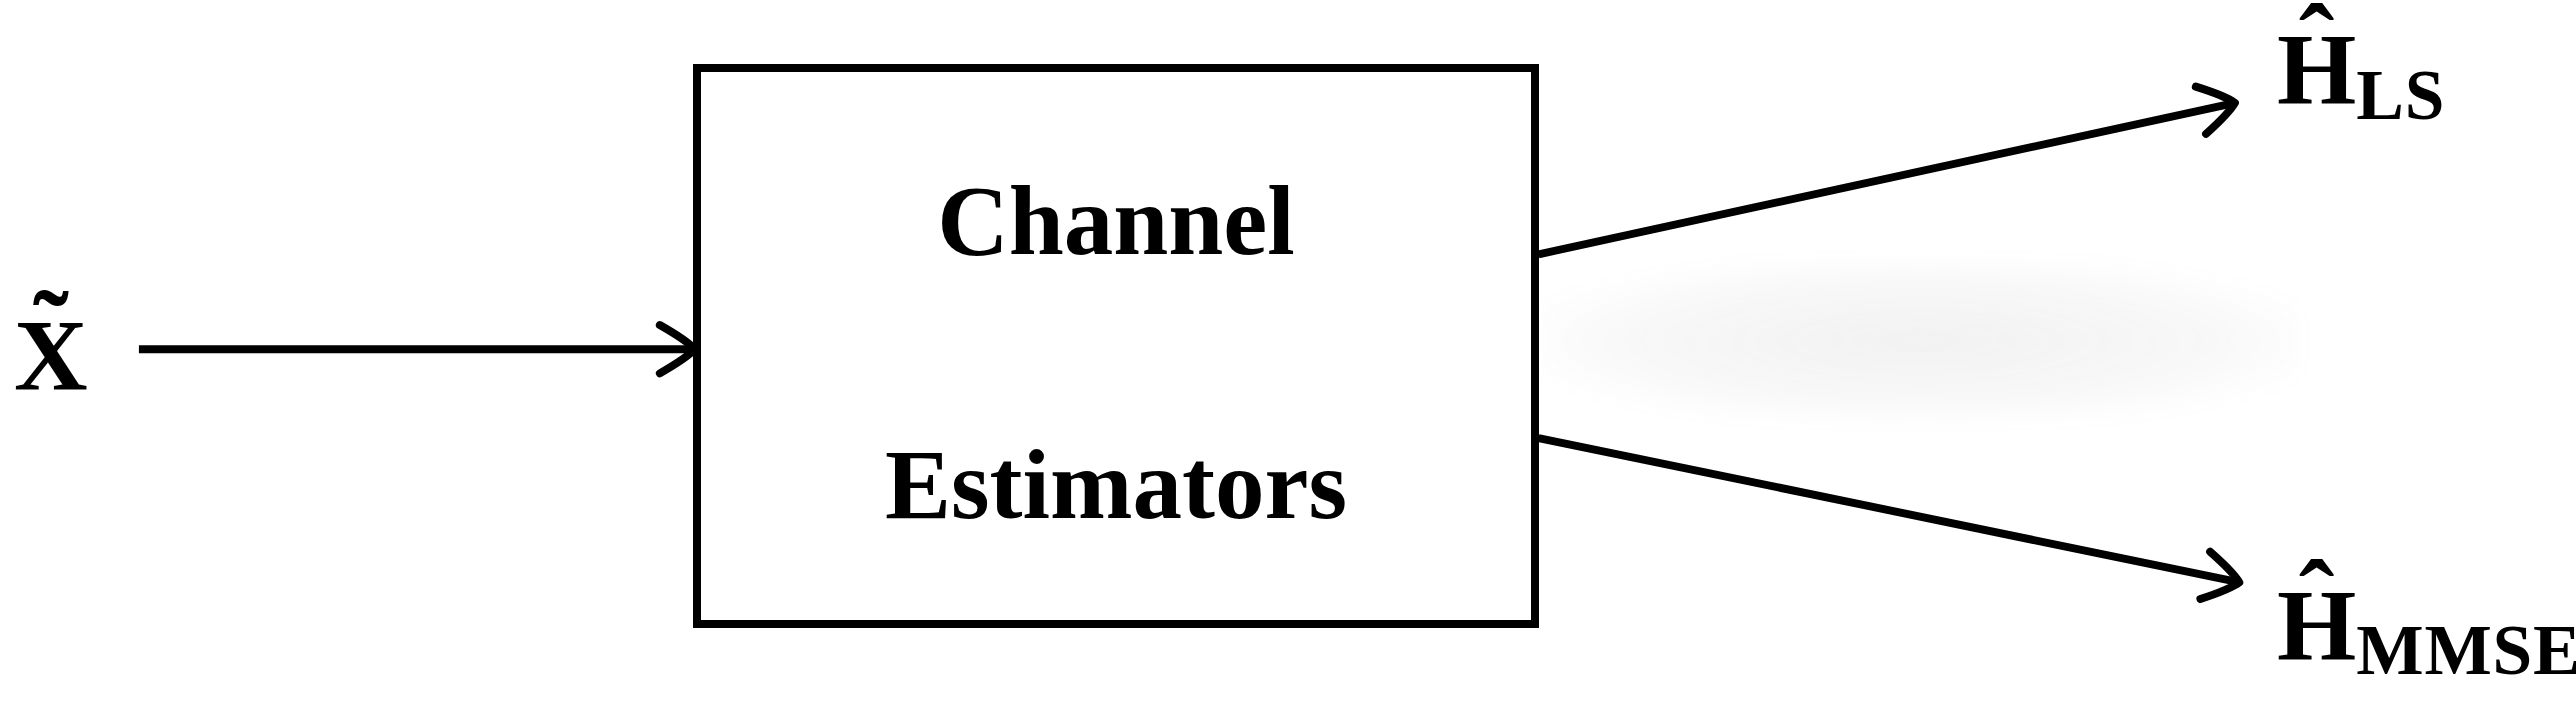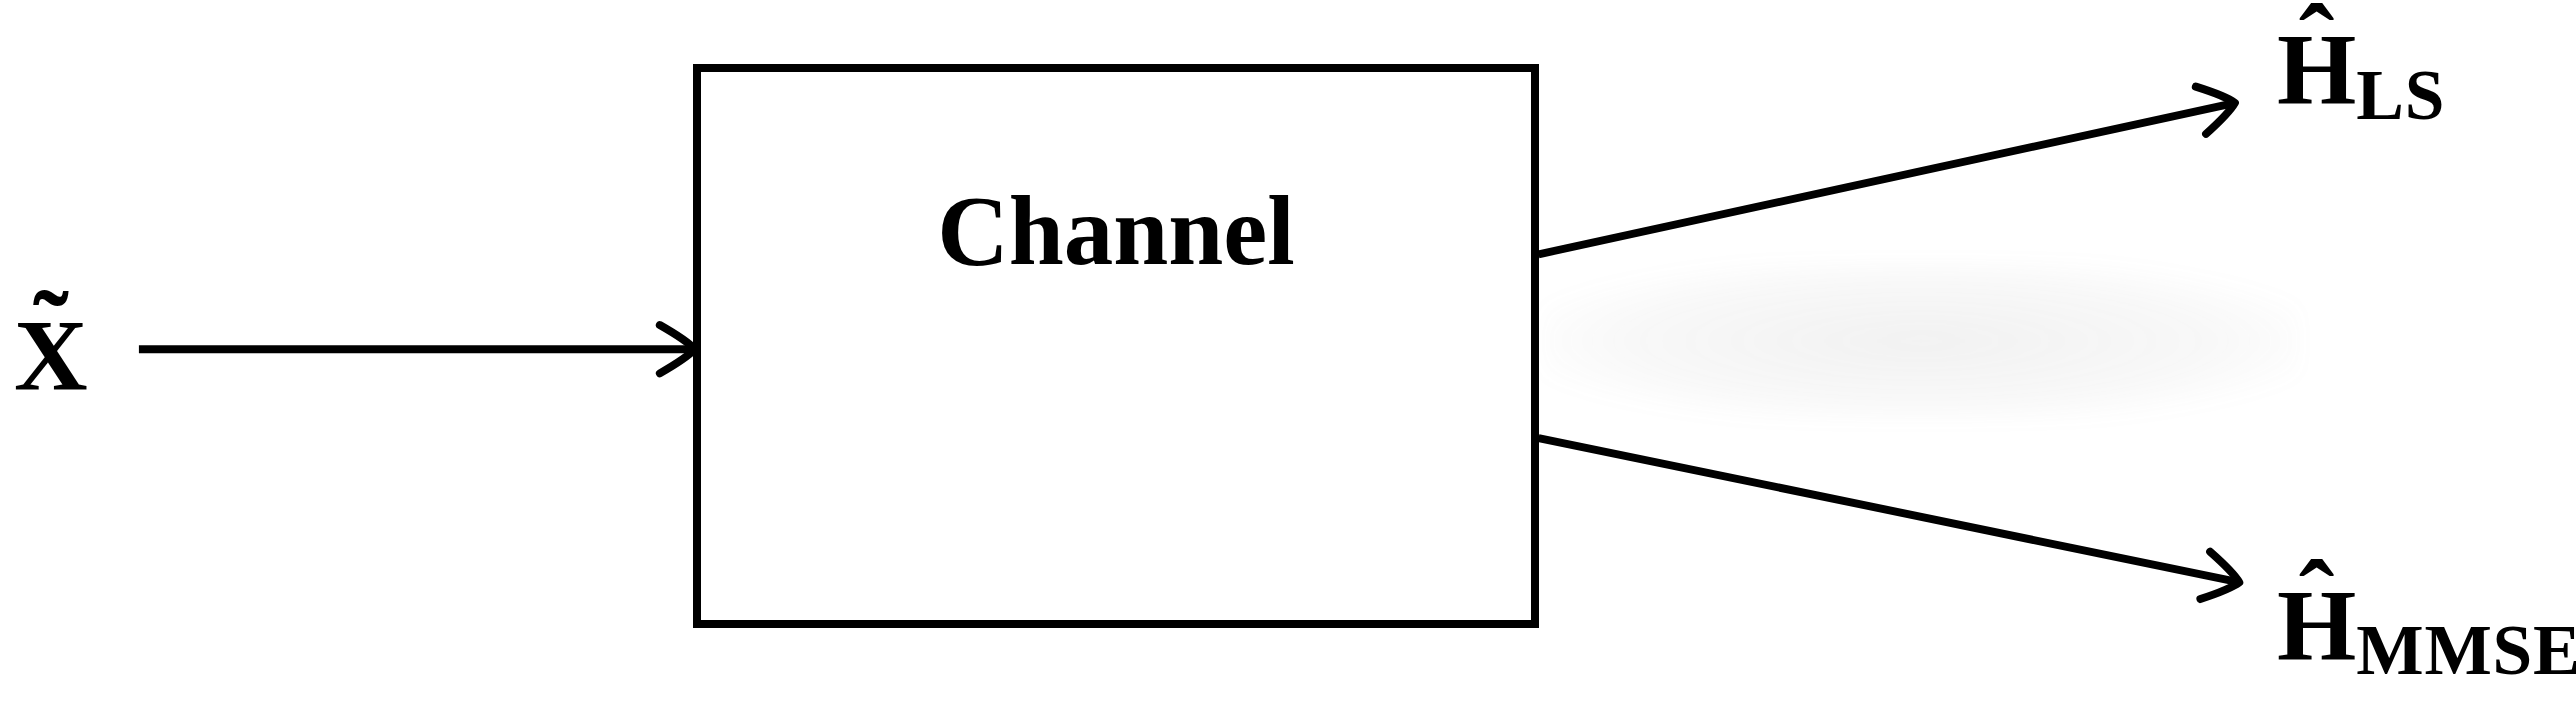--- a/index.html
+++ b/index.html
@@ -30,21 +30,20 @@
   }
   .box-line {
     position: absolute;
     left: 0;
     right: 0;
     text-align: center;
     font-size: 99px;
     font-weight: bold;
     line-height: 1;
     white-space: nowrap;
-    margin-top: 10px;
   }
   .box-line.l1 { top: 99px; }
   .box-line.l2 { top: 363px; }
 
   
   .math-label {
     position: absolute;
     font-size: 102px;
     font-weight: bold;
     line-height: 1;
@@ -112,20 +111,21 @@
     </defs>
     <line class="arrow-line" x1="158" y1="397" x2="789" y2="397" marker-end="url(#chev)"></line>
     <line class="arrow-line" x1="1750" y1="289" x2="2541" y2="117" marker-end="url(#chev)"></line>
     <line class="arrow-line" x1="1750" y1="498" x2="2546" y2="662" marker-end="url(#chev)"></line>
   </svg>
 
   <div class="smudge"></div>
 
   <div class="estimator-box">
     <div class="box-line l1">Channel</div>
+    <div class="box-line l2">Estimators</div>
   </div>
 
   <div class="math-label lbl-input">
     <span class="mvar">
       <span class="acc">˜</span><span>X</span>
     </span>
   </div>
 
   <div class="math-label lbl-ls">
     <span class="mvar">

